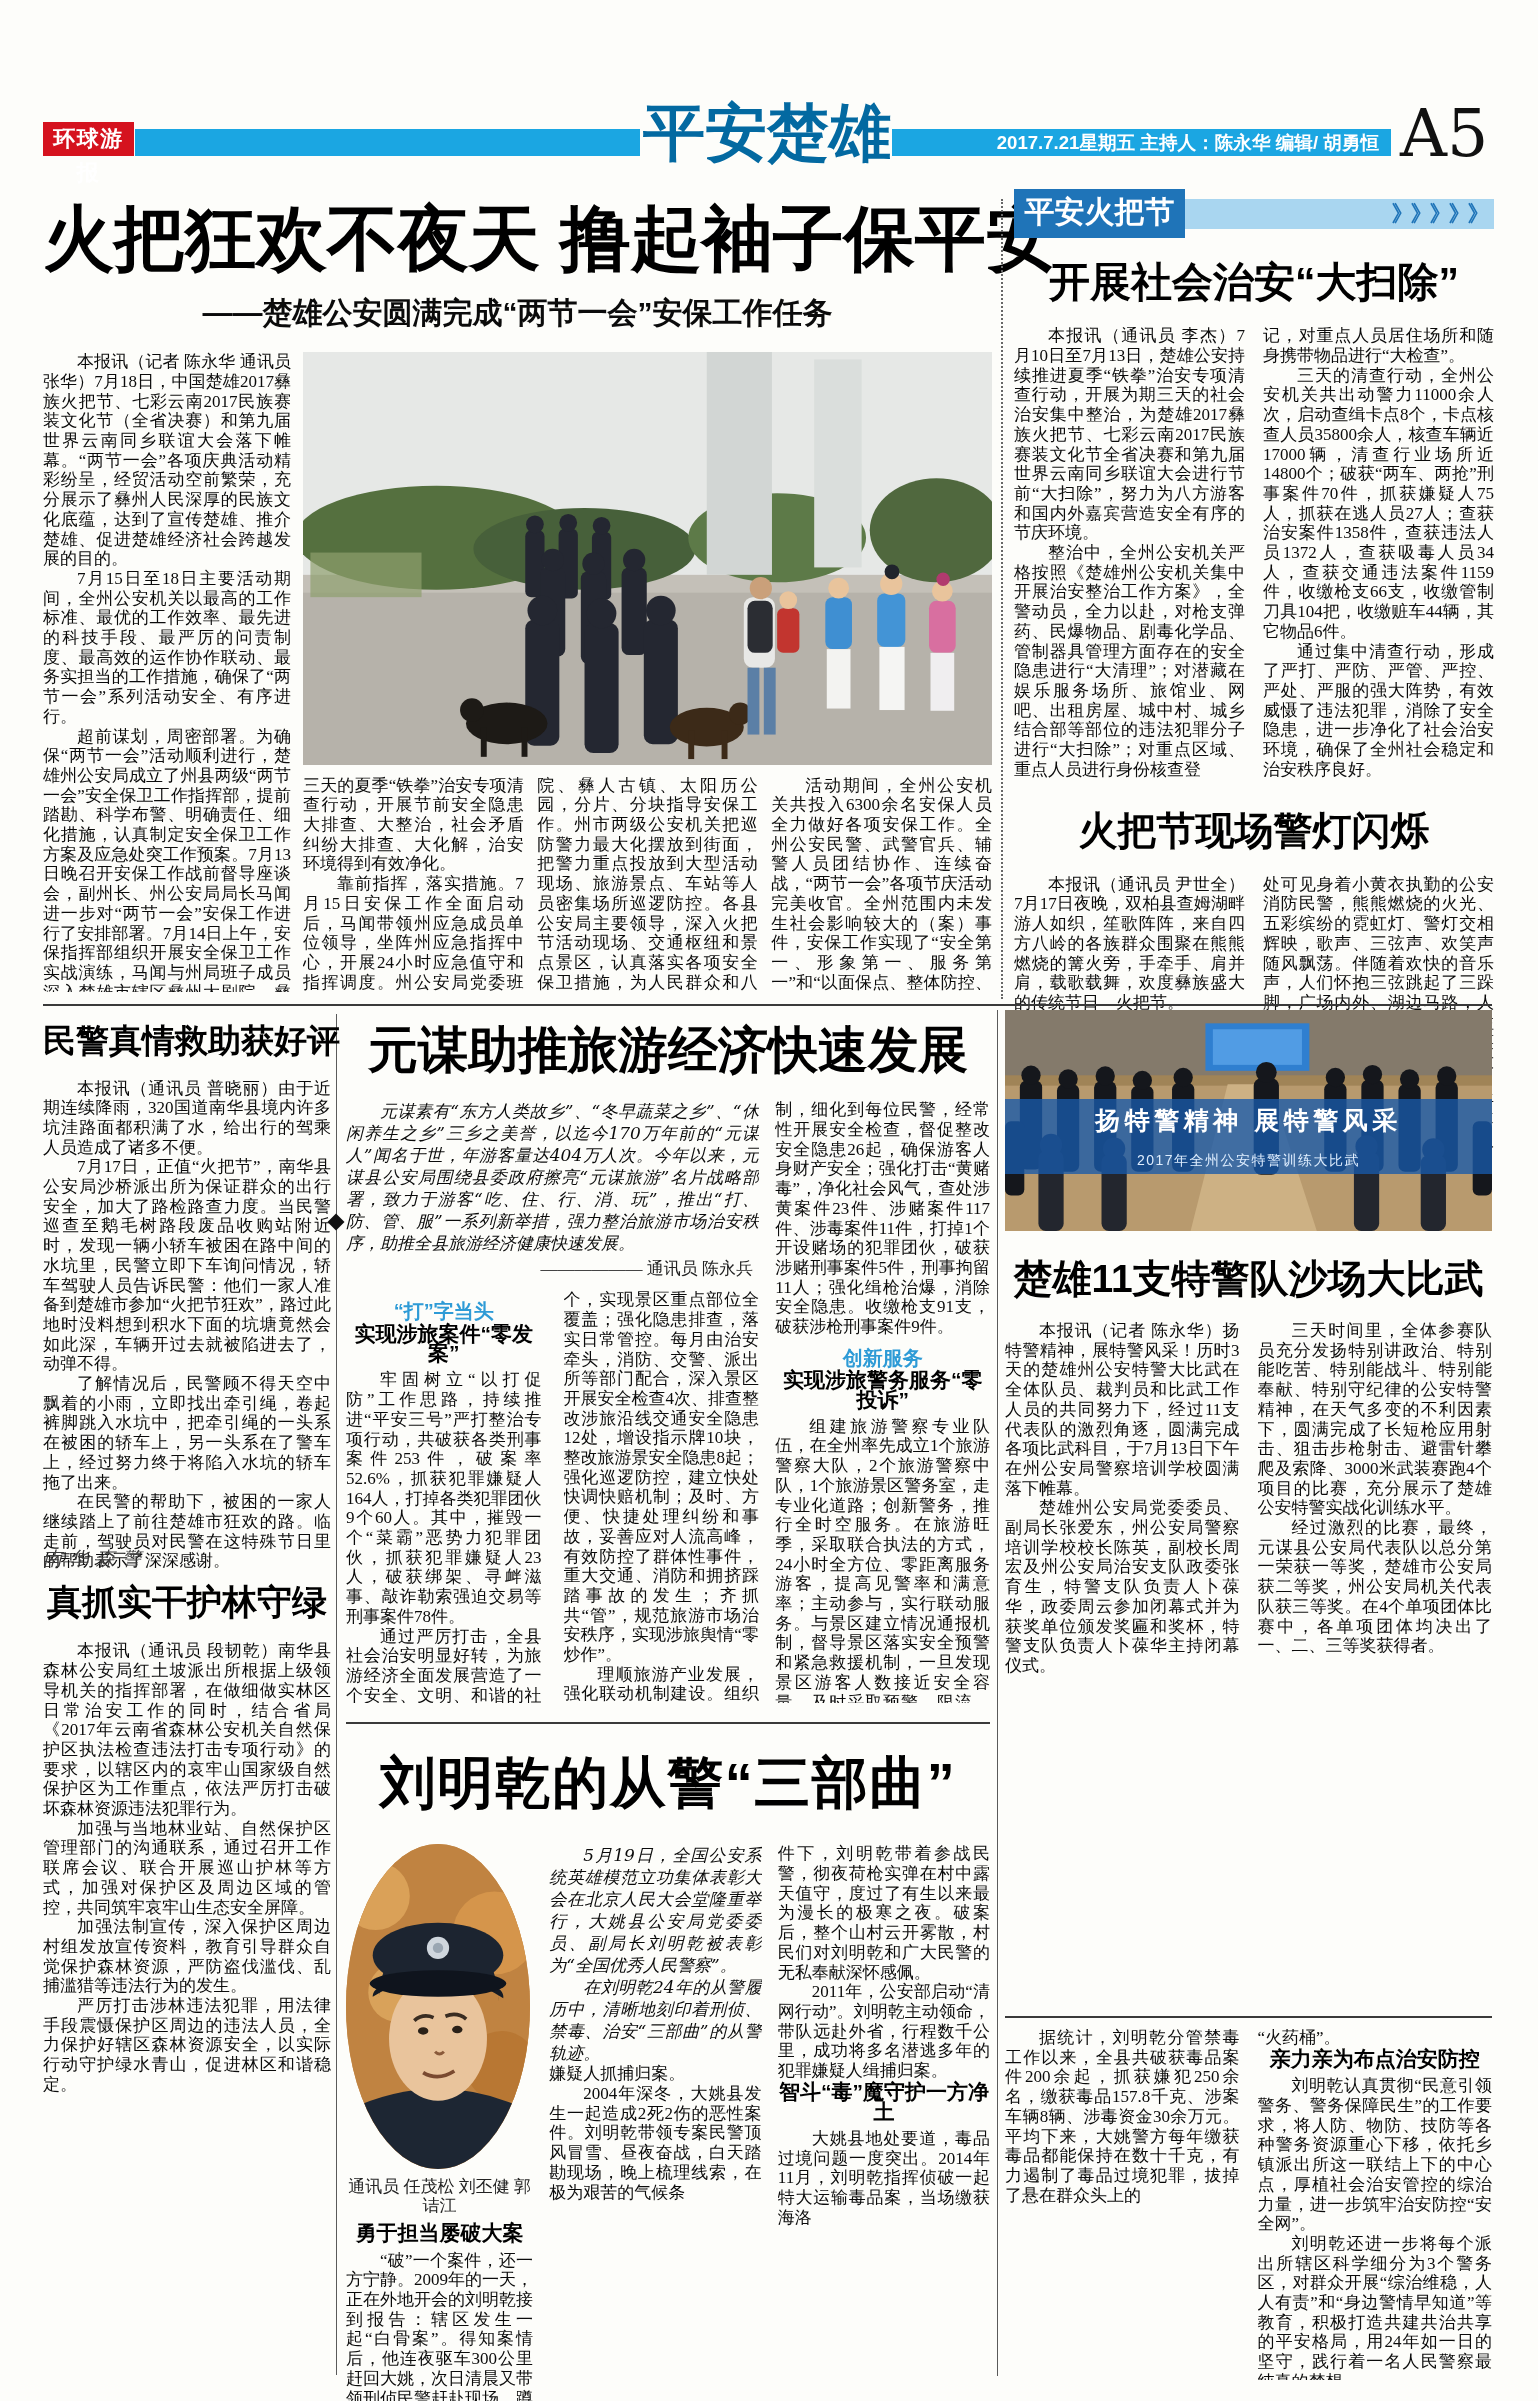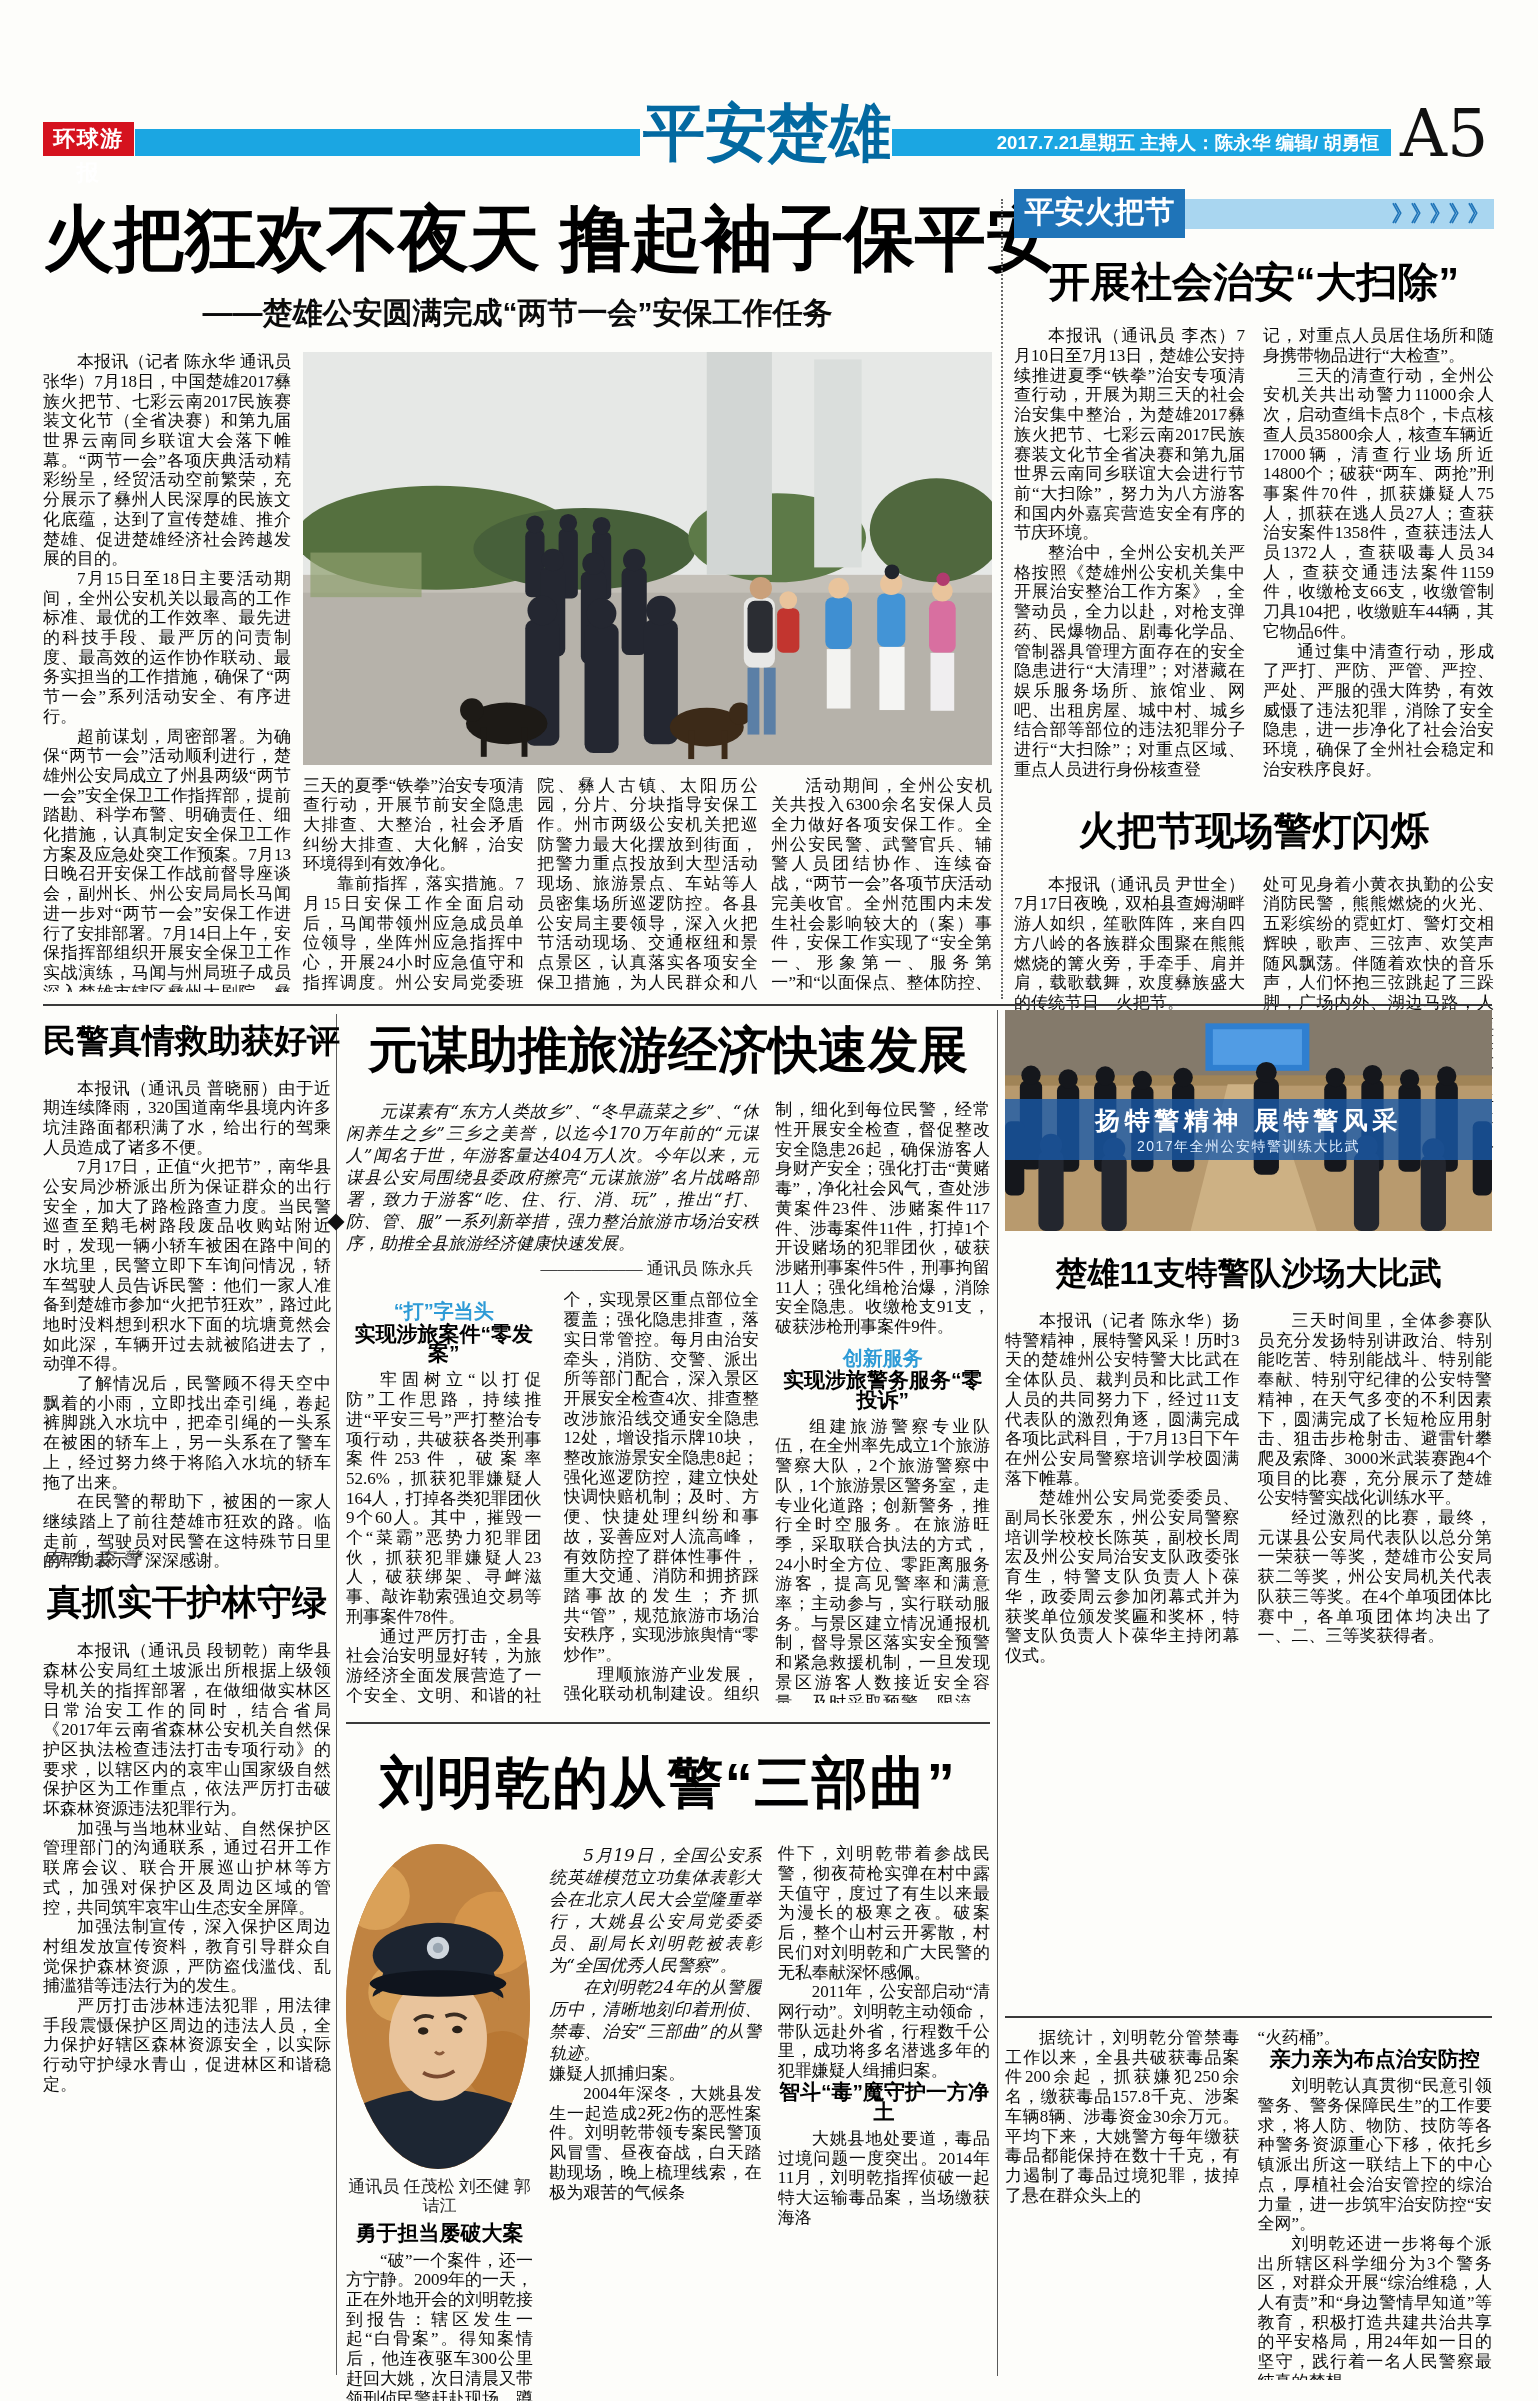--- a/index.html
+++ b/index.html
@@ -68,22 +68,22 @@
   .ym-two{display:flex;gap:22px;flex:1;min-height:0;}
   .ym-two .col{flex:1;}
   .ym-c3{flex:1;min-width:0;}
   
   .swat{left:1005px;top:1010px;width:487px;height:1004px;}
   .swat-photo{position:relative;width:100%;height:221px;overflow:hidden;}
   .swat-photo svg{display:block;width:100%;height:100%;}
   .swat-cap{position:absolute;left:0;right:0;top:89px;background:rgba(24,90,170,.78);
             color:#fff;text-align:center;font-family:"Liberation Sans",sans-serif;padding:4.5px 0;}
   .swat-cap .l1{font-size:25px;font-weight:bold;letter-spacing:4.5px;}
-  .swat-cap .l2{font-size:14px;margin-top:1px;letter-spacing:1.5px;color:#dfeeff;}
-  .swat h2{font-size:32px;text-align:center;margin:21px 0 15px;white-space:nowrap;}
+  .swat-cap .l2{font-size:14px;margin-top:15px;letter-spacing:1.5px;color:#dfeeff;}
+  .swat h2{font-size:39px;text-align:center;margin:21px 0 15px;white-space:nowrap;}
   
   .forest{left:43px;top:1546px;width:288px;height:830px;}
   .forest .kicker{font-family:"DejaVu Serif",serif;font-style:italic;font-size:19px;color:#3c3c3c;letter-spacing:7.4px;}
   .forest h2{font-size:35px;text-align:center;margin:7.4px 0 15px;white-space:nowrap;}
   
   .liu{left:346px;top:1730px;width:644px;height:653px;}
   .liu h2{font-size:56px;text-align:center;margin:16.3px 0 22px;letter-spacing:1.5px;white-space:nowrap;}
   .liu-cols{display:flex;gap:16.3px;height:511px;}
   .liu-a{width:187px;flex:none;}
   .liu-b,.liu-c{flex:1;min-width:0;}

